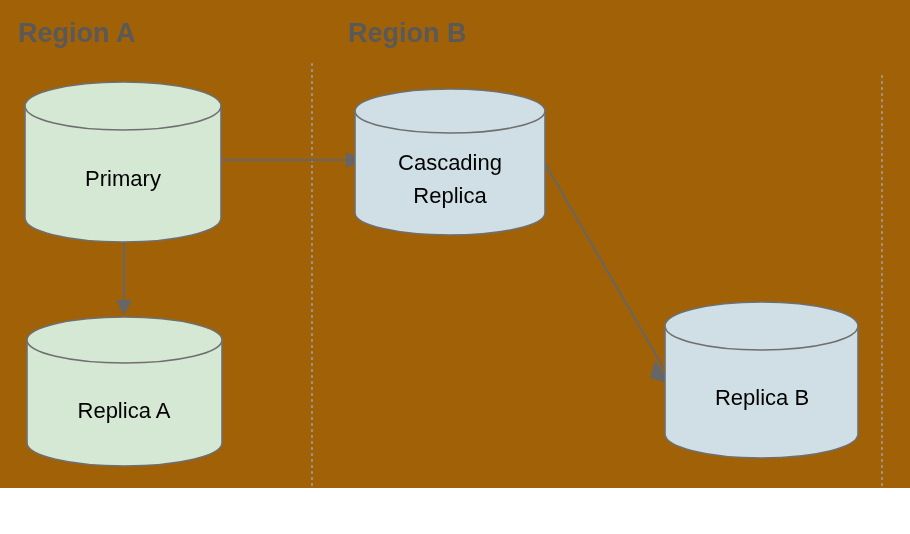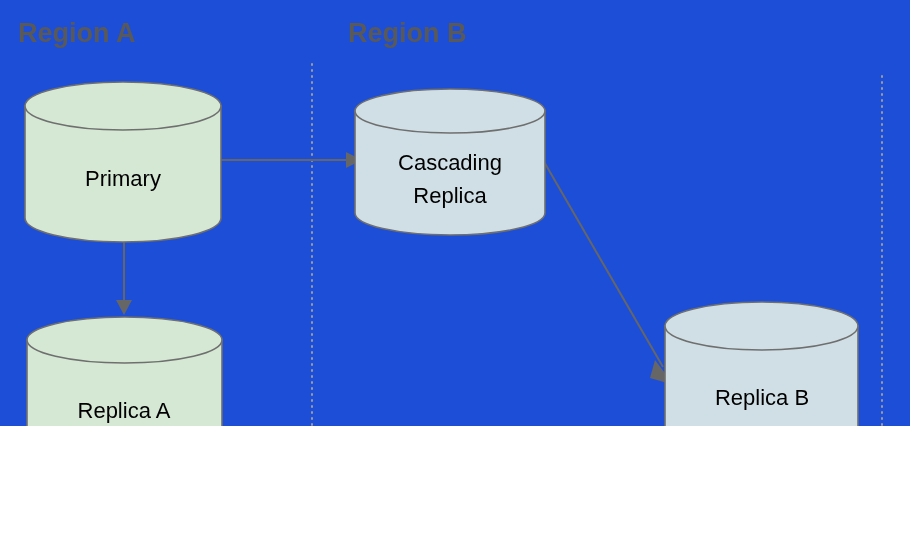--- a/index.html
+++ b/index.html
@@ -7,22 +7,22 @@
     margin: 0;
     padding: 0;
     background: #ffffff;
   }
   body {
     font-family: "Liberation Sans", sans-serif;
   }
   #canvas {
     position: relative;
     width: 910px;
-    height: 426px;
-    background: #1d4ed8;
+    height: 488px;
+    background: #a16207;
     overflow: hidden;
   }
   #diagram-svg {
     position: absolute;
     top: 0;
     left: 0;
     width: 910px;
     height: 534px;
   }
   .region-label {

